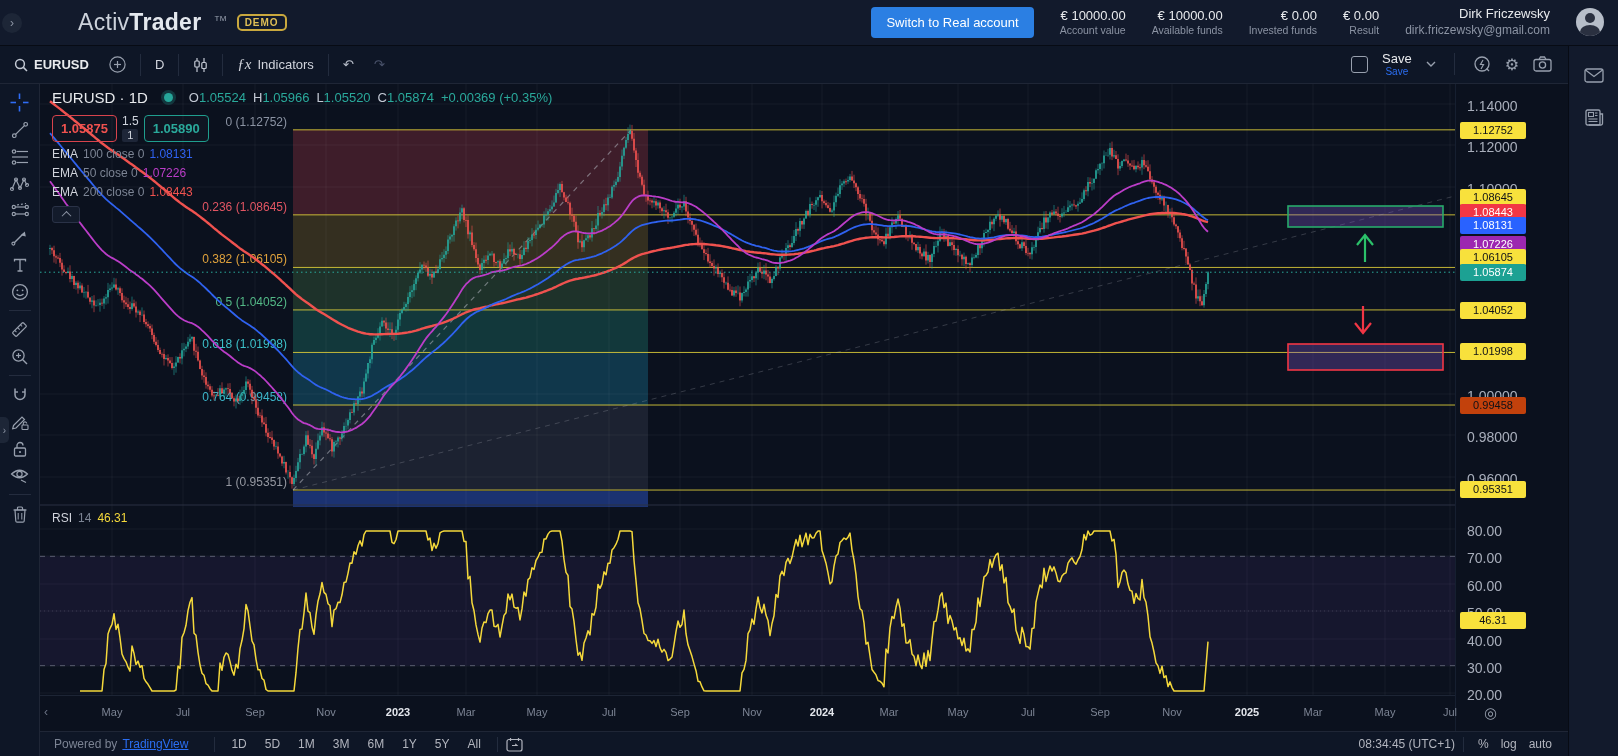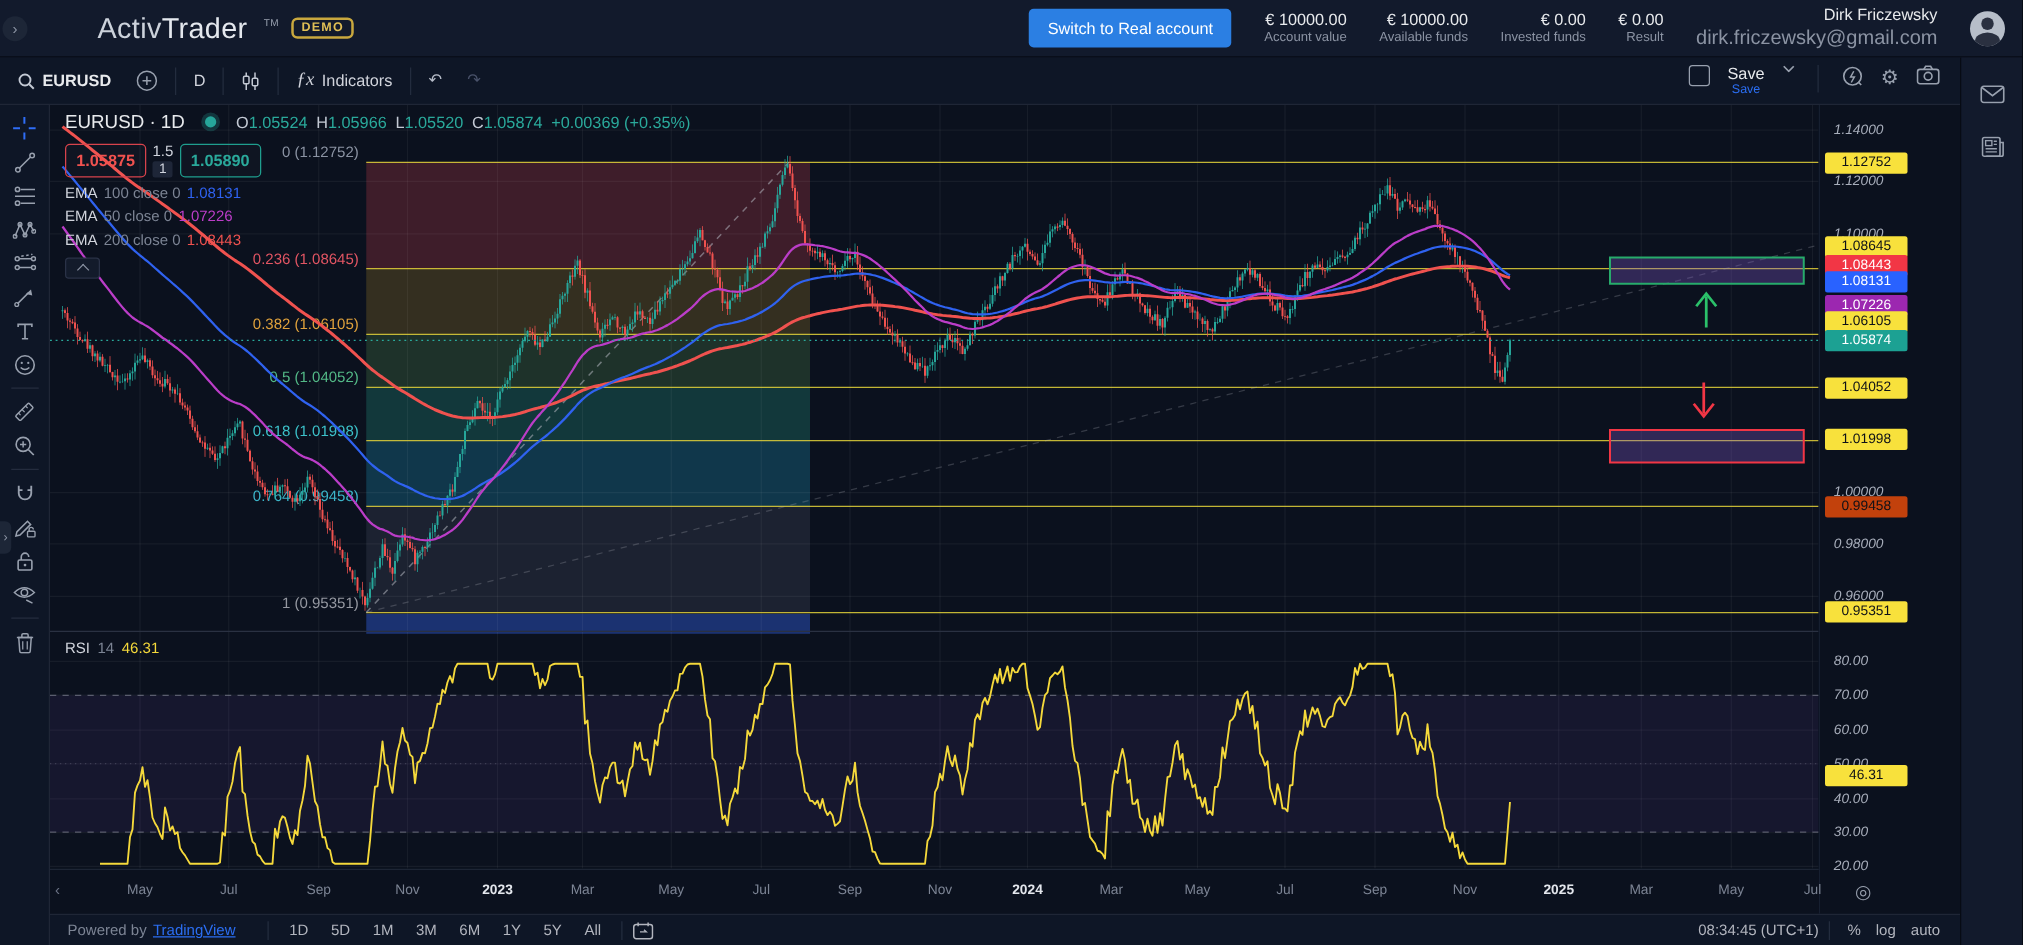--- a/index.html
+++ b/index.html
@@ -5,33 +5,33 @@
   html,body{margin:0;padding:0;background:#05070c;}
   #app{position:relative;width:1618px;height:756px;overflow:hidden;background:#0b111e;
        font-family:"Liberation Sans",sans-serif;color:#d1d4dc;-webkit-font-smoothing:antialiased;}
   .abs{position:absolute;}
   
   .hdr{left:0;top:0;width:1618px;height:46px;background:#121a2c;display:flex;align-items:center;
        border-bottom:1px solid #070b14;box-sizing:border-box;}
   .hdr-expand{width:20px;height:20px;border-radius:50%;background:#1d2637;color:#8b93a3;font-size:12px;
        display:flex;align-items:center;justify-content:center;margin-left:2px;cursor:pointer;}
   .logo{margin-left:56px;font-size:23px;color:#ccd2db;letter-spacing:.3px;white-space:nowrap;}
-  .logo b{font-weight:400;color:#e4e8ee;text-align:center;}
+  .logo b{font-weight:700;color:#e4e8ee;text-align:center;}
   .logo sup{font-size:8px;color:#9aa2b0;padding-left:13px;}
   .demo-badge{margin-left:10px;border:2px solid #c9a83e;border-radius:5px;color:#e0bf55;
        font-size:10px;font-weight:700;letter-spacing:1px;padding:1px 6px;}
   .hdr-right{margin-left:auto;display:flex;align-items:center;gap:26px;padding-right:14px;}
   .real-btn{background:#2b7fe3;color:#fff;font-size:13px;border:none;border-radius:4px;
        padding:8px 15px;cursor:pointer;font-family:inherit;}
   .stat{display:flex;flex-direction:column;align-items:flex-end;line-height:1.25;}
   .stat .v{font-size:13px;color:#e8eaed;}
   .stat .l{font-size:10.5px;color:#8b93a3;}
   .user{display:flex;flex-direction:column;align-items:flex-end;line-height:1.3;}
   .user .n{font-size:13px;color:#e8eaed;}
-  .user .e{font-size:16px;color:#8b93a3;}
+  .user .e{font-size:12px;color:#8b93a3;}
   .avatar{width:28px;height:28px;border-radius:50%;background:#b7bec9;position:relative;overflow:hidden;}
   .avatar:before{content:"";position:absolute;left:9px;top:5px;width:10px;height:10px;border-radius:50%;background:#2a3040;}
   .avatar:after{content:"";position:absolute;left:4px;top:17px;width:20px;height:14px;border-radius:50%;background:#2a3040;}
   
   .tbar{left:0;top:46px;width:1568px;height:38px;background:#0e1626;border-bottom:1px solid #1f2636;
        display:flex;align-items:center;box-sizing:border-box;font-size:13px;}
   .tb-item{display:flex;align-items:center;gap:6px;padding:0 10px;height:28px;border-radius:4px;cursor:pointer;color:#d1d4dc;}
   .tb-div{width:1px;height:22px;background:#232c3e;margin:0 4px;}
   .sym{font-weight:700;color:#e8eaed;}
   .dim{color:#49526a;}
@@ -69,21 +69,21 @@
   .emarow .t{color:#d1d4dc;}
   .emarow .p{color:#7c8494;}
   .caret-btn{margin-top:7px;width:26px;height:15px;border:1px solid #2a3247;border-radius:3px;background:#131b2b;
        display:flex;align-items:center;justify-content:center;cursor:pointer;}
   .caret-btn i{display:block;width:6px;height:6px;border-left:1.5px solid #8b93a3;border-top:1.5px solid #8b93a3;
        transform:rotate(45deg) translate(1px,1px);}
   .rsi-leg{position:absolute;left:12px;top:427px;z-index:4;font-size:12px;display:flex;gap:6px;}
   .rsi-leg .t{color:#d1d4dc;}.rsi-leg .p{color:#7c8494;}.rsi-leg .v{color:#f5d93b;}
   
   .paxis{left:1455px;top:84px;width:113px;height:647px;background:#0b111e;border-left:1px solid #161f30;box-sizing:border-box;}
-  .ptick{position:absolute;left:11px;font-size:11px;color:#a8aebb;font-style:italic;}
+  .ptick{position:absolute;left:11px;font-size:14px;color:#a8aebb;}
   .pbadge{position:absolute;left:4px;width:66px;height:17px;line-height:17px;border-radius:2px;
        font-size:11px;text-align:center;color:#0e1117;}
   .gototime{position:absolute;left:28px;bottom:9px;color:#98a0ae;font-size:15px;cursor:pointer;}
   
   .taxis{left:40px;top:695px;width:1415px;height:36px;background:#0b111e;border-top:1px solid #1d2535;box-sizing:border-box;}
   .tlabel{position:absolute;top:10px;transform:translateX(-50%);font-size:11px;color:#7c8494;white-space:nowrap;}
   .tlabel.yr{color:#e3e6ec;font-weight:700;}
   .taxis-handle{position:absolute;left:4px;top:9px;color:#6b7385;font-size:12px;cursor:pointer;}
   
   .bbar{left:40px;top:731px;width:1528px;height:25px;background:#0e1626;border-top:1px solid #1f2636;
@@ -170,21 +170,21 @@
       <span>Indicators</span>
     </div>
     <div class="tb-div"></div>
     <div class="tb-item">
         <span style="font-family:'DejaVu Sans',sans-serif;color:#b7bdc9;">↶</span>
       </div>
     <div class="tb-item">
         <span style="font-family:'DejaVu Sans',sans-serif;" class="dim">↷</span>
       </div>
 
-    <div style="margin-left:auto;display:flex;gap:14px;padding-right:16px;">
+    <div style="margin-left:auto;display:flex;align-items:center;gap:14px;padding-right:16px;">
       <div class="sq-ico"></div>
       <div class="save-w">
         <span class="s1">Save</span>
         <span class="s2">Save</span>
       </div>
       <svg width="10" height="6" viewBox="0 0 10 6">
           <polyline points="1,1 5,5 9,1" fill="none" stroke="#98a0ae" stroke-width="1.4"></polyline>
         </svg>
       <div class="tb-div"></div>
       <svg width="18" height="18" viewBox="0 0 18 18">

